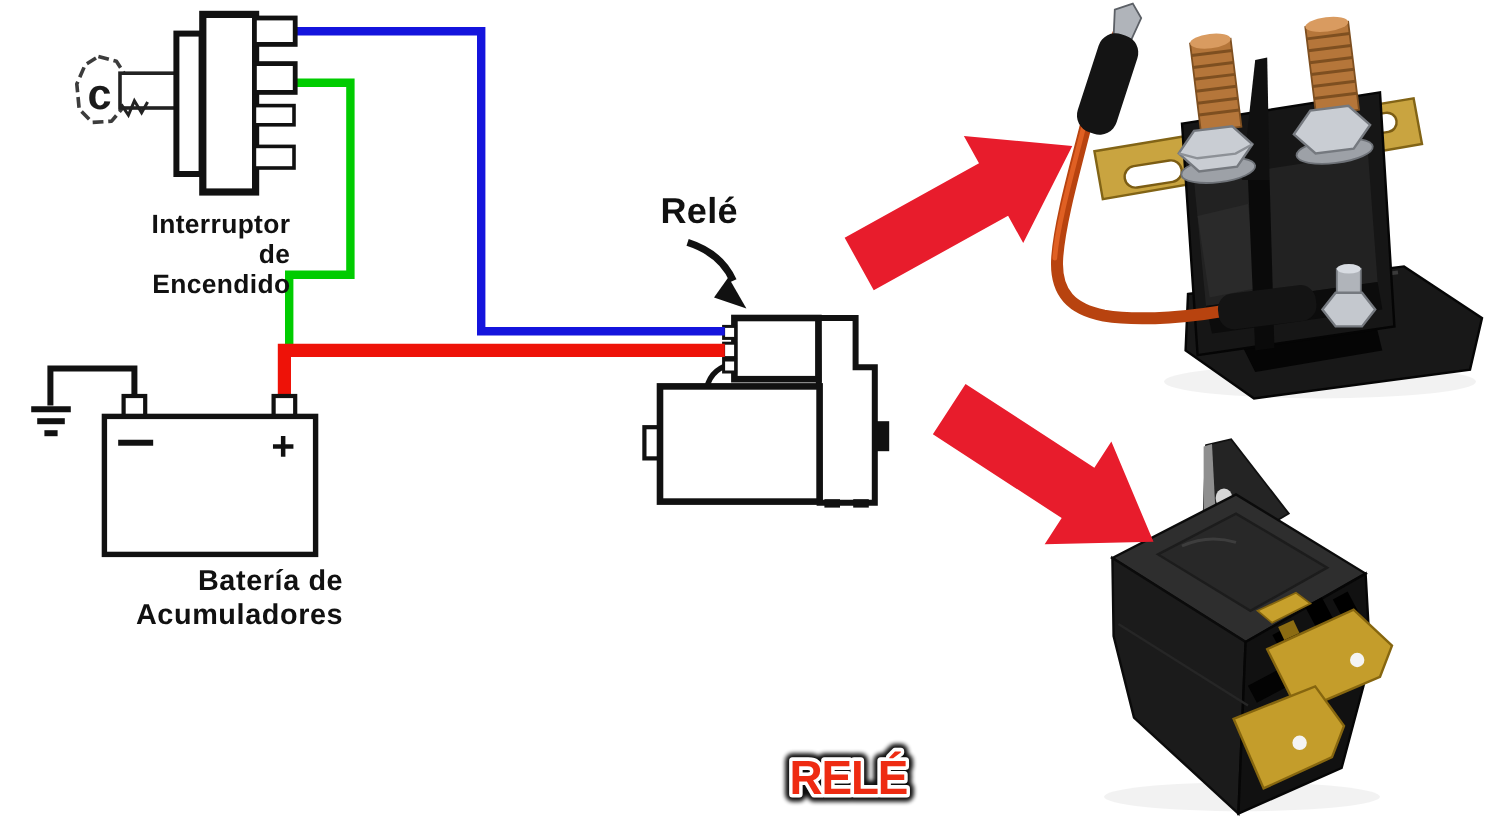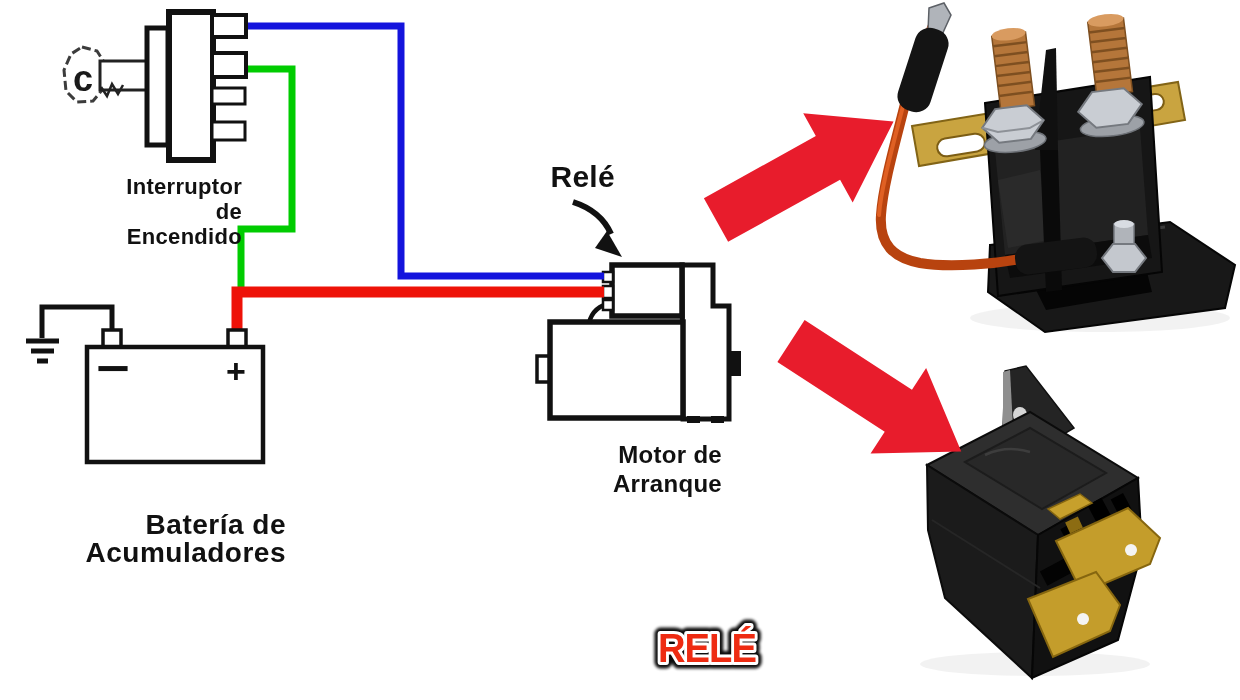--- a/index.html
+++ b/index.html
@@ -7,21 +7,21 @@
     position:relative;width:1240px;height:700px;background:#ffffff;
     overflow:hidden;font-family:"Liberation Sans",sans-serif;
   }
   .stage svg.art{position:absolute;left:0;top:0;}
   .lbl{
     position:absolute;font-weight:bold;color:#111;text-align:right;
     white-space:pre-line;letter-spacing:0.3px;
     font-family:"Liberation Sans",sans-serif;
   }
   .lbl-ignition{left:42px;top:174px;width:200px;font-size:22px;line-height:25px;}
-  .lbl-battery{left:66px;top:471px;width:220px;font-size:28px;line-height:28px;letter-spacing:0.5px;margin-top:40px;}
+  .lbl-battery{left:66px;top:471px;width:220px;font-size:24px;line-height:28px;letter-spacing:0.5px;}
   .lbl-rele{left:505px;top:160px;width:110px;font-size:30px;}
   .lbl-motor{left:558px;top:440px;width:164px;font-size:24px;line-height:29px;}
   .badge{position:absolute;left:622px;top:616px;}
   .badge text{
     font-family:"Liberation Sans",sans-serif;font-weight:bold;
     letter-spacing:-1px;
   }
 </style>
 </head>
 <body>
@@ -171,22 +171,20 @@
     <polygon points="0,-25 128,-25 128,-51 203,0 128,51 128,25 0,25" transform="translate(716,220) rotate(-29)" fill="#e81c2c"></polygon>
     <polygon points="0,-25 128,-25 128,-51 203,0 128,51 128,25 0,25" transform="translate(791,341) rotate(33)" fill="#e81c2c"></polygon>
   </svg>
 
   <div class="lbl lbl-ignition">Interruptor
 de
 Encendido</div>
   <div class="lbl lbl-battery">Batería de
 Acumuladores</div>
   <div class="lbl lbl-rele">Relé</div>
-  <div class="lbl lbl-motor">Motor de
-Arranque</div>
 
   <svg class="badge" width="170" height="64">
     <text x="85" y="46" text-anchor="middle" font-size="40" stroke="#000000" stroke-width="13" stroke-linejoin="round" fill="#000000" opacity="0.95" filter="url(#softblur)" textLength="98" lengthAdjust="spacingAndGlyphs">RELÉ</text>
     <text x="85" y="46" text-anchor="middle" font-size="40" stroke="#ffffff" stroke-width="6" stroke-linejoin="round" fill="#ffffff" textLength="98" lengthAdjust="spacingAndGlyphs">RELÉ</text>
     <text x="85" y="46" text-anchor="middle" font-size="40" fill="#ee2b12" textLength="98" lengthAdjust="spacingAndGlyphs">RELÉ</text>
   </svg>
 
 </div>
 
 </body></html>

